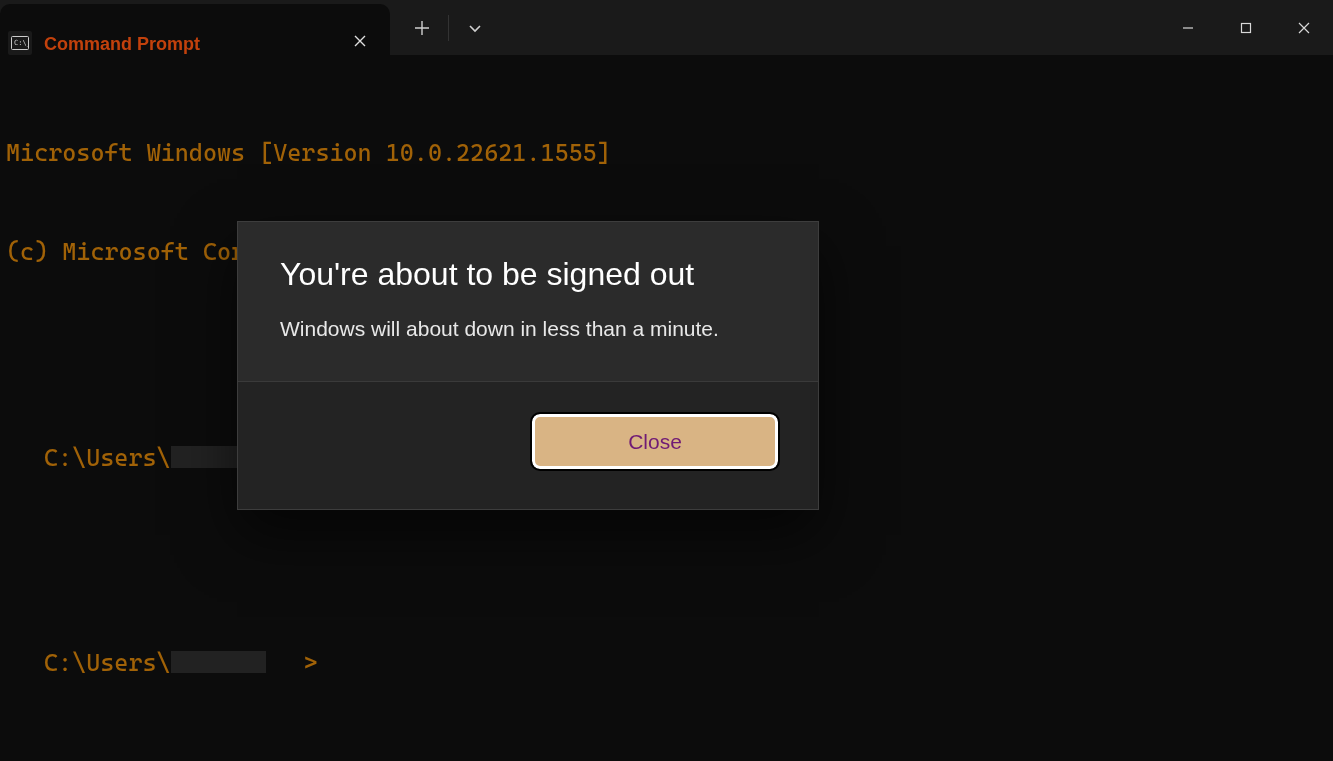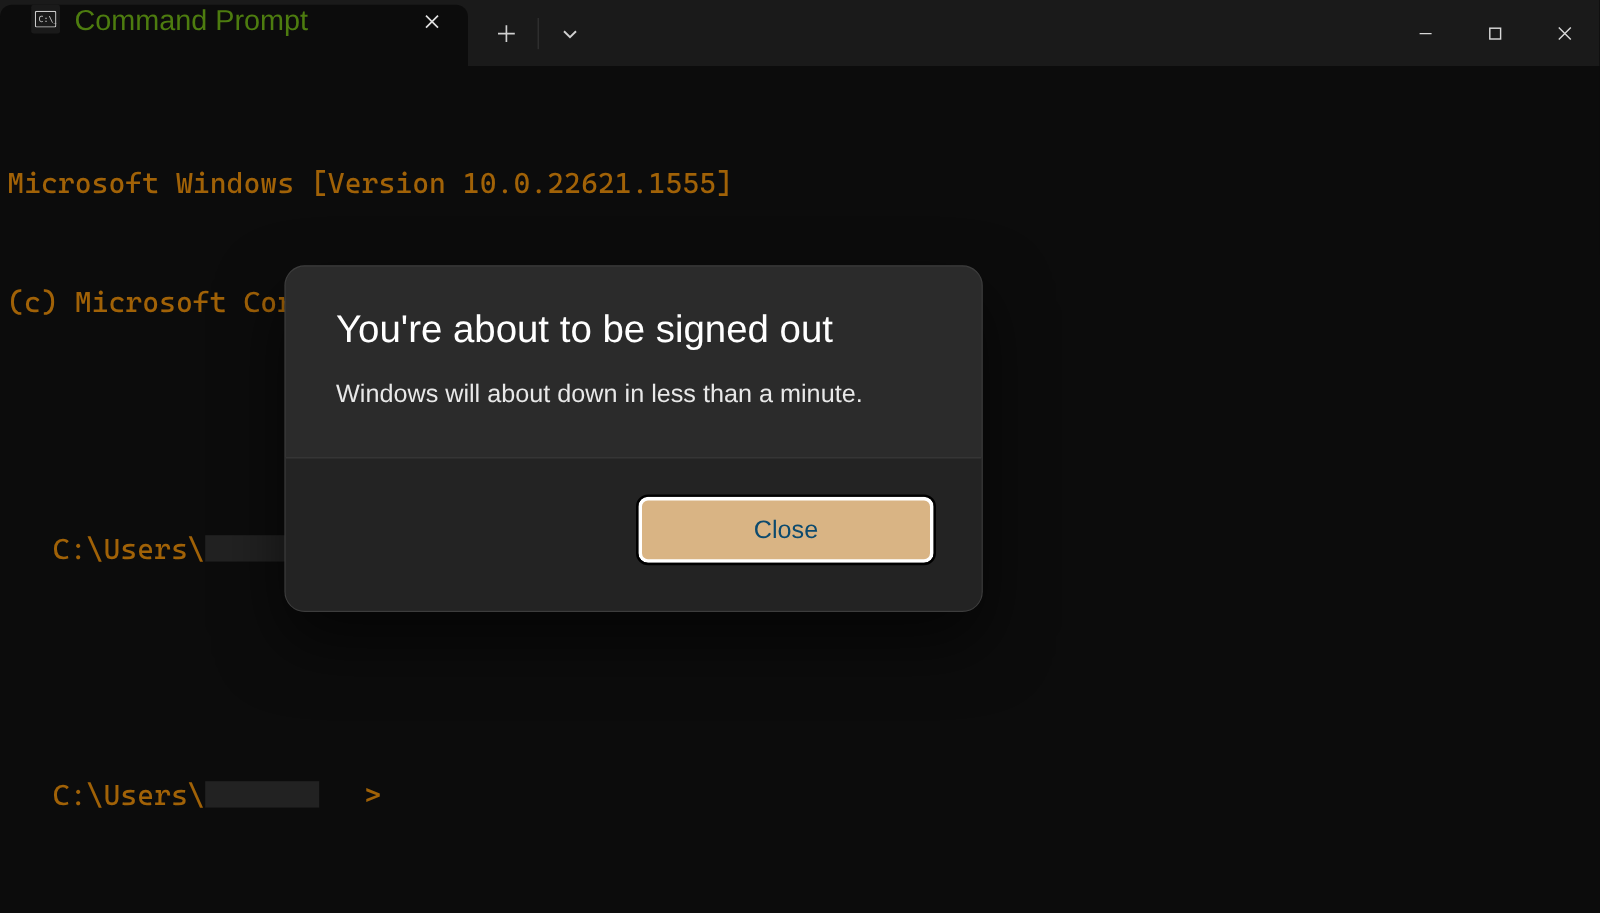--- a/index.html
+++ b/index.html
@@ -14,43 +14,44 @@
   
   .title-bar {
     height: 55px;
     background: #1a1a1a;
     display: flex;
     align-items: stretch;
     user-select: none;
   }
   .tab {
     display: flex;
-    align-items: flex-start;
+    align-items: flex-end;
     background: #0c0c0c;
     border-top-left-radius: 10px;
     border-top-right-radius: 10px;
     margin-top: 4px;
-    padding: 0 16px 0 26px;
+    padding: 0 16px 0 8px;
     gap: 12px;
     min-width: 390px;
     position: relative;
   }
   .tab-icon {
     width: 24px; height: 24px;
     background: #1a1a1a;
     display: flex; align-items: center; justify-content: center;
     border-radius: 2px;
     font-size: 12px;
     color: #ccc;
   }
   .tab-title {
-    color: #4d7c0f;
-    font-size: 24px;
+    color: #c2410c;
+    font-size: 18px;
     flex: 1;
     white-space: nowrap;
+    font-weight: bold;
   }
   .tab-close {
     width: 28px; height: 28px;
     display: flex; align-items: center; justify-content: center;
     color: #e0e0e0;
     font-size: 16px;
     border-radius: 4px;
   }
 
   .tab-area-rest {
@@ -105,21 +106,21 @@
     top: 1px;
   }
   .spacer-line { height: 33px; }
 
   
   .dialog {
     position: absolute;
     left: 237px; top: 221px;
     width: 582px;
     background: #2b2b2b;
-    border-radius: 17px;
+    border-radius: 0;
     border: 1px solid #3d3d3d;
     box-shadow: 0 25px 55px rgba(0,0,0,.6);
     overflow: hidden;
     font-family: "Segoe UI", Tahoma, sans-serif;
   }
   .dialog-body {
     padding: 34px 42px 40px 42px;
   }
   .dialog-title {
     color: #fff;
@@ -134,21 +135,21 @@
   }
   .dialog-footer {
     background: #232323;
     border-top: 1px solid #3a3a3a;
     padding: 32px 40px 40px 40px;
     display: flex;
     justify-content: flex-end;
   }
   .dlg-btn {
     background: #d9b484;
-    color: #0c4a6e;
+    color: #701a75;
     font-size: 21px;
     border: 3px solid #fff;
     outline: 2px solid #000;
     border-radius: 8px;
     width: 246px;
     height: 55px;
     display:flex; align-items:center; justify-content:center;
     cursor: pointer;
   }
 </style>

